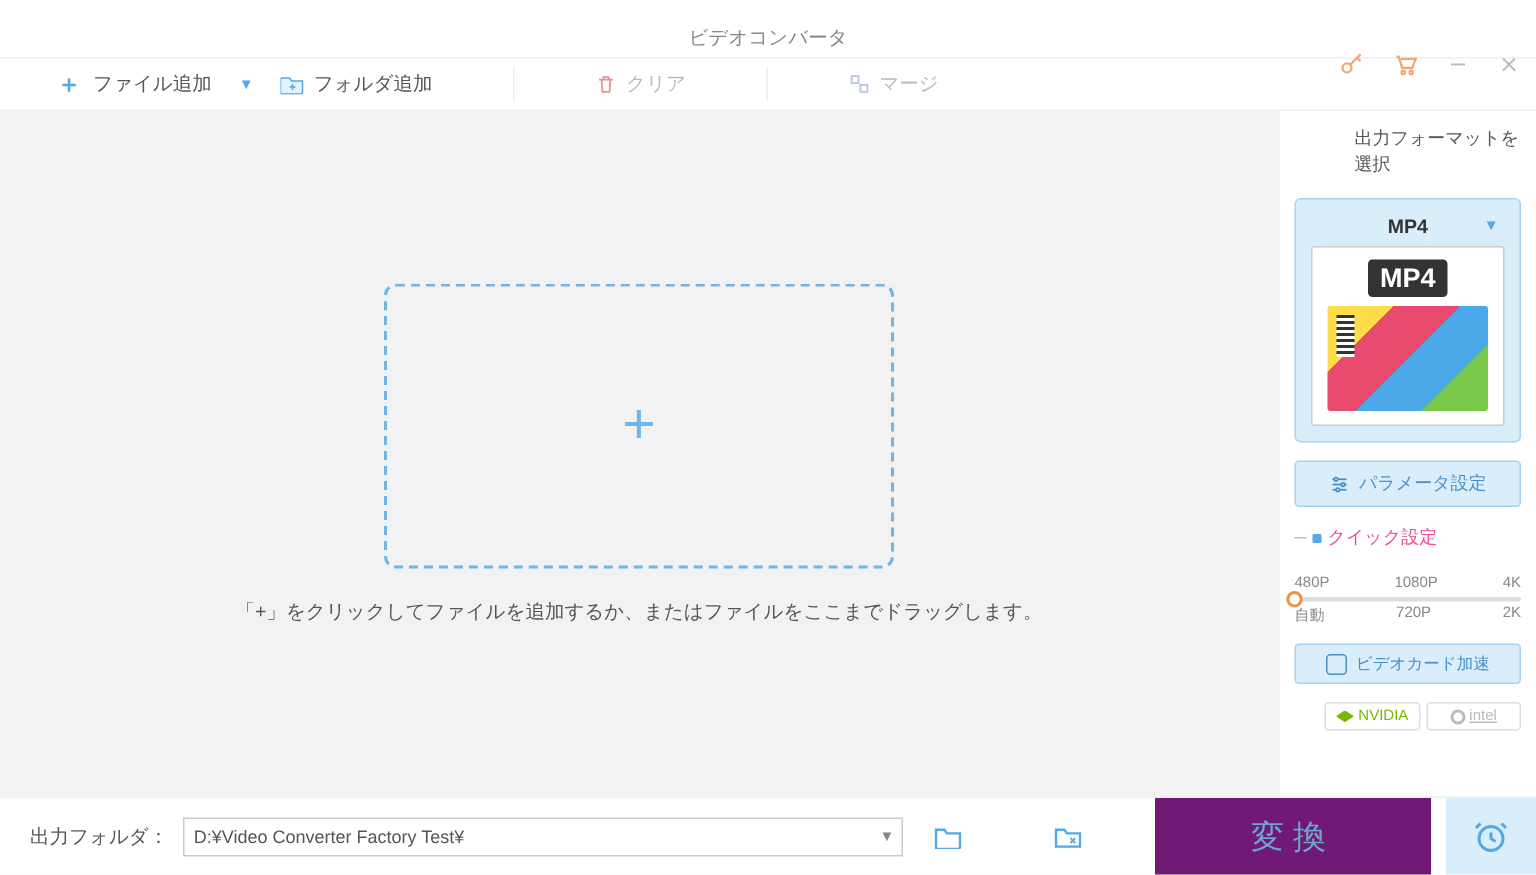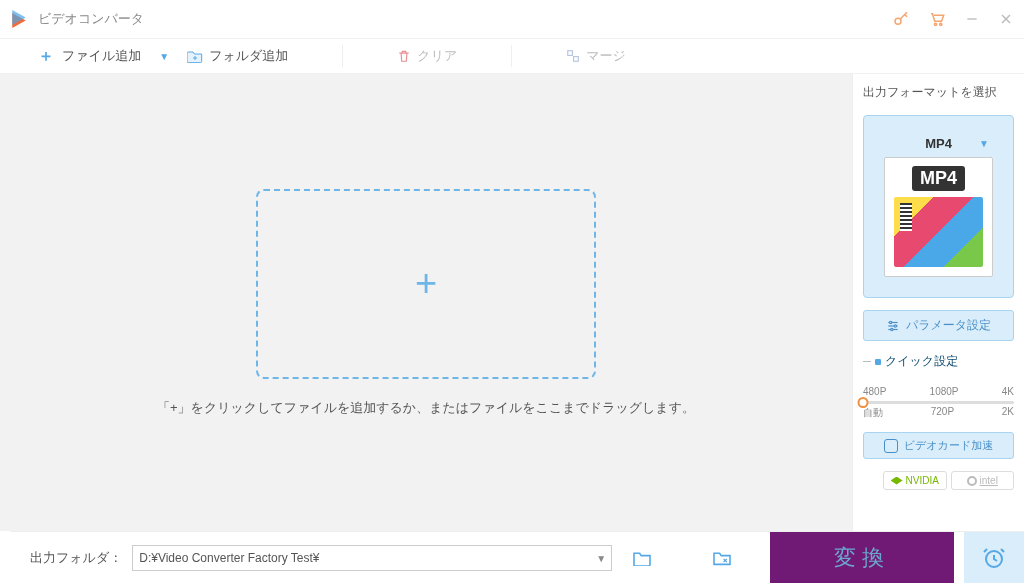--- a/index.html
+++ b/index.html
@@ -1,19 +1,19 @@
 <!DOCTYPE html>
 <html><head>
 <meta charset="utf-8">
 <style>
 * { box-sizing: border-box; margin: 0; padding: 0; font-family: "Meiryo", "Hiragino Sans", sans-serif; }
 body { width: 1024px; height: 583px; background: #fff; overflow: hidden; position: relative; }
 
 
-.titlebar { height: 38px; display: flex; align-items: center; padding: 16px 10px; background: #fff; }
+.titlebar { height: 38px; display: flex; align-items: center; padding: 16px 10px; background: #fff; flex-direction: column; }
 .logo { width: 18px; height: 18px; margin-right: 10px; }
 .title-text { color: #888; font-size: 13px; }
 .titlebar-right { margin-left: auto; display: flex; align-items: center; gap: 18px; }
 .titlebar-icon { color: #bbb; cursor: pointer; display: flex; align-items: center; }
 .titlebar-icon.orange { color: #f5a570; }
 
 
 .toolbar { height: 36px; display: flex; align-items: center; padding: 0 30px; gap: 6px; border-top: 1px solid #f0f0f0; border-bottom: 1px solid #f0f0f0; }
 .tb-btn { display: flex; align-items: center; gap: 6px; font-size: 13px; color: #555; cursor: pointer; padding: 4px 8px; }
 .tb-btn svg { flex-shrink: 0; }
@@ -25,53 +25,53 @@
 
 
 .body-area { display: flex; height: 457px; }
 .main-area { flex: 1; display: flex; flex-direction: column; align-items: center; justify-content: center; background: #f2f2f2; position: relative; }
 .drop-zone { width: 340px; height: 190px; border: 2px dashed #6fb6e8; border-radius: 8px; display: flex; align-items: center; justify-content: center; margin-bottom: 20px; cursor: pointer; }
 .drop-plus { color: #6fb6e8; font-size: 38px; font-weight: 300; }
 .drop-text { color: #555; font-size: 13px; text-align: right; }
 
 
 .sidebar { width: 172px; background: #fff; border-left: 1px solid #eee; display: flex; flex-direction: column; padding: 10px 10px 8px 10px; gap: 12px; }
-.side-title { color: #555; font-size: 12px; margin-bottom: 2px; }
-.format-box { background: #d9edfb; border: 1px solid #a8d4f2; border-radius: 4px; padding: 20px; }
+.side-title { color: #555; font-size: 12px; margin-bottom: 2px; margin-left: 40px; }
+.format-box { background: #d9edfb; border: 1px solid #a8d4f2; border-radius: 4px; padding: 10px; }
 .format-header { display: flex; align-items: center; justify-content: center; position: relative; color: #333; font-size: 13px; font-weight: bold; margin-bottom: 6px; }
 .format-header .chev { position: absolute; right: 4px; color: #55a8e6; font-size: 10px; }
 .format-thumb { width: 100%; height: 120px; background: #fff; border: 1px solid #ccc; border-radius: 2px; display: flex; flex-direction: column; align-items: center; justify-content: flex-start; padding: 4px; }
 .thumb-label { background: #333; color: #fff; font-weight: bold; font-size: 18px; padding: 2px 8px; border-radius: 3px; margin-top: 4px; }
 .thumb-img { width: 90%; height: 70px; margin-top: 6px; background: linear-gradient(135deg, #ffdc4a 25%, #e84a6f 25% 50%, #4aa8e8 50% 75%, #7ac84a 75%); border-radius: 2px; position: relative; }
 .thumb-img::before { content: ""; position: absolute; left: 6px; top: 6px; width: 12px; height: 28px; background: repeating-linear-gradient(#333 0 2px, #fff 2px 4px); }
 
 .param-btn { background: #d9edfb; border: 1px solid #a8d4f2; border-radius: 3px; padding: 6px; color: #4a90c8; font-size: 12px; display: flex; align-items: center; justify-content: center; gap: 6px; cursor: pointer; }
 
-.quick-title { color: #0c4a6e; font-size: 12px; display: flex; align-items: center; gap: 4px; }
+.quick-title { color: #ec4899; font-size: 12px; display: flex; align-items: center; gap: 4px; }
 .quick-title .dot { width: 6px; height: 6px; background: #55a8e6; border-radius: 1px; }
 .quick-title .line { width: 8px; height: 1px; background: #bbb; }
 
 .slider-box { position: relative; padding: 4px 0 0 0; }
 .slider-labels { display: flex; justify-content: space-between; font-size: 10px; color: #888; margin-bottom: 2px; }
 .slider-track { height: 3px; background: #ddd; border-radius: 2px; margin: 4px 0 2px 0; position: relative; }
 .slider-track .fill { position: absolute; left: 0; top: 0; bottom: 0; width: 0%; background: #f29040; }
 .slider-track .knob { position: absolute; left: 0%; top: -4px; width: 11px; height: 11px; background: #fff; border: 2px solid #f29040; border-radius: 50%; transform: translateX(-50%); cursor: pointer; }
 .slider-labels2 { display: flex; justify-content: space-between; font-size: 10px; color: #888; }
 
 .gpu-btn { background: #d9edfb; border: 1px solid #a8d4f2; border-radius: 3px; padding: 5px; color: #4a90c8; font-size: 11px; display: flex; align-items: center; justify-content: center; gap: 6px; cursor: pointer; }
 .gpu-chip { width: 14px; height: 14px; border: 1.5px solid #4a90c8; border-radius: 3px; position: relative; }
 
 .vendor-row { display: flex; gap: 4px; padding-left: 20px; }
 .vendor { flex: 1; border: 1px solid #ddd; border-radius: 3px; font-size: 10px; display: flex; align-items: center; justify-content: center; padding: 3px 2px; gap: 3px; color: #76b900; }
 .vendor.intel { color: #bbb; text-decoration: underline; }
 .vendor .eye { width: 12px; height: 8px; background: #76b900; clip-path: polygon(50% 0, 100% 50%, 50% 100%, 0 50%); }
 .vendor .ring { width: 10px; height: 10px; border: 2px solid #bbb; border-radius: 50%; }
 
 
-.bottom { position: absolute; left: 10px; right: 0; bottom: 0; height: 52px; background: #fff; border-top: 1px solid #eee; display: flex; align-items: center; padding: 0 0 0 20px; gap: 10px; }
+.bottom { position: absolute; left: 0; right: 0; bottom: 0; height: 52px; background: #fff; border-top: 1px solid #eee; display: flex; align-items: center; padding: 0 0 0 20px; gap: 10px; }
 .out-label { color: #555; font-size: 13px; }
 .out-input { width: 480px; height: 26px; border: 1px solid #ccc; font-size: 12px; padding: 0 10px 0 6px; color: #555; background: #fff; }
 .out-wrap { position: relative; }
 .out-wrap .drop { position: absolute; right: 6px; top: 50%; transform: translateY(-50%); font-size: 10px; color: #888; pointer-events: none; }
 .bottom-icon { color: #55a8e6; cursor: pointer; margin-left: 10px; display: flex; }
 .convert-btn { margin-left: auto; width: 184px; height: 52px; background: #701a75; display: flex; align-items: center; justify-content: center; font-size: 22px; color: #6ca6cc; letter-spacing: 6px; cursor: pointer; }
 .clock-btn { width: 60px; height: 52px; background: #d9edfb; display: flex; align-items: center; justify-content: center; color: #55a8e6; cursor: pointer; }
 </style>
 </head>
 <body>

